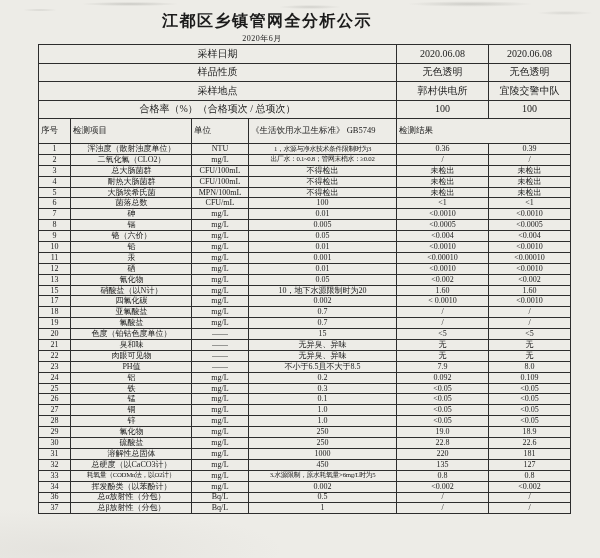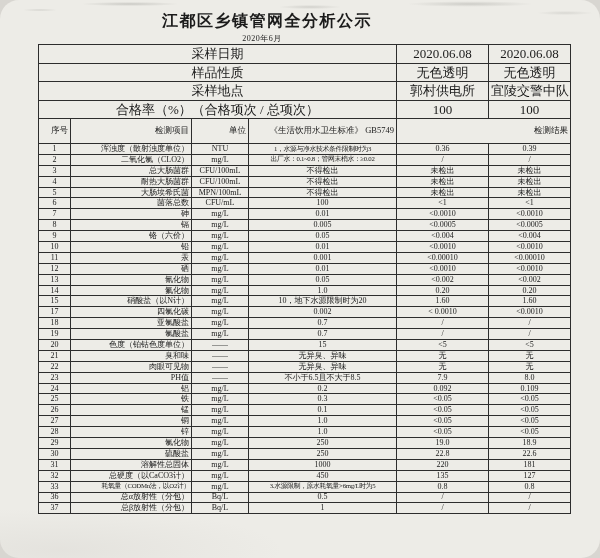--- a/index.html
+++ b/index.html
@@ -1,21 +1,20 @@
 <!DOCTYPE html>
 <html><head>
 <meta charset="utf-8">
 <style>
   html,body { margin:0; padding:0; background:#d8d6d1; }
   .page {
     width:600px; height:558px; position:relative; overflow:hidden;
     background:#edecE7;
     font-family:"Liberation Serif","DejaVu Serif",serif;
     color:#1b1b1b;
-    border-radius:19px;
   }
   
   .page::before {
     content:""; position:absolute; inset:0; pointer-events:none;
     background:
       radial-gradient(ellipse 70px 3px at 130px 4px, rgba(110,110,105,.28), transparent 70%),
       radial-gradient(ellipse 45px 3px at 310px 7px, rgba(110,110,105,.22), transparent 70%),
       radial-gradient(ellipse 90px 4px at 470px 4px, rgba(110,110,105,.25), transparent 70%),
       radial-gradient(ellipse 40px 3px at 565px 13px, rgba(120,120,115,.18), transparent 70%),
       radial-gradient(ellipse 25px 2px at 40px 10px, rgba(120,120,115,.2), transparent 70%),
@@ -28,24 +27,24 @@
   .subtitle {
     text-align:center; transform:translateX(-38px);
     font-size:8px; margin-top:1px; letter-spacing:.5px;
   }
   table.main {
     position:absolute; left:38px; top:44px; width:532px;
     border-collapse:collapse; table-layout:fixed;
     border:1.5px solid #1e1e1e;
   }
   table.main td { border:1px solid #2d2d2d; padding:0 2px; overflow:hidden; white-space:nowrap; }
-  tbody.info td { height:17.5px; font-size:13px; text-align:center; line-height:1; }
-  tbody.head td { height:24px;  font-size:8.5px; text-align:right; line-height:1.1; }
+  tbody.info td { height:17.5px; font-size:10px; text-align:center; line-height:1; }
+  tbody.head td { height:24px;  font-size:8.5px; text-align:left; line-height:1.1; }
   tbody.body td { height:9.9px; font-size:8px;  text-align:center; line-height:1; }
-  tbody.body td.c-item { text-align:right; padding-left:3px; }
+  tbody.body td.c-item { text-align:center; padding-left:3px; }
   tbody.body td.tight { font-size:6.8px; letter-spacing:-0.3px; padding:0 1px; }
 </style>
 </head>
 <body>
 
 <div class="page">
   <div class="title">江都区乡镇管网全分析公示</div>
   <div class="subtitle">2020年6月</div>
 
   <table class="main">
@@ -187,28 +186,20 @@
         </tr>
         <tr>
           <td class="c-no">13</td>
           <td class="c-item">氰化物</td>
           <td class="c-unit">mg/L</td>
           <td class="c-standard">0.05</td>
           <td class="c-r1">&lt;0.002</td>
           <td class="c-r2">&lt;0.002</td>
         </tr>
         <tr>
-          <td class="c-no">14</td>
-          <td class="c-item">氟化物</td>
-          <td class="c-unit">mg/L</td>
-          <td class="c-standard">1.0</td>
-          <td class="c-r1">0.20</td>
-          <td class="c-r2">0.20</td>
-        </tr>
-        <tr>
           <td class="c-no">15</td>
           <td class="c-item">硝酸盐（以N计）</td>
           <td class="c-unit">mg/L</td>
           <td class="c-standard">10，地下水源限制时为20</td>
           <td class="c-r1">1.60</td>
           <td class="c-r2">1.60</td>
         </tr>
         <tr>
           <td class="c-no">17</td>
           <td class="c-item">四氯化碳</td>
@@ -339,20 +330,28 @@
         </tr>
         <tr>
           <td class="c-no">33</td>
           <td class="c-item tight">耗氧量（CODMn法，以O2计）</td>
           <td class="c-unit">mg/L</td>
           <td class="c-standard tight">3.水源限制，原水耗氧量&gt;6mg/L时为5</td>
           <td class="c-r1">0.8</td>
           <td class="c-r2">0.8</td>
         </tr>
         <tr>
+          <td class="c-no">34</td>
+          <td class="c-item">挥发酚类（以苯酚计）</td>
+          <td class="c-unit">mg/L</td>
+          <td class="c-standard">0.002</td>
+          <td class="c-r1">&lt;0.002</td>
+          <td class="c-r2">&lt;0.002</td>
+        </tr>
+        <tr>
           <td class="c-no">36</td>
           <td class="c-item">总α放射性（分包）</td>
           <td class="c-unit">Bq/L</td>
           <td class="c-standard">0.5</td>
           <td class="c-r1">/</td>
           <td class="c-r2">/</td>
         </tr>
         <tr>
           <td class="c-no">37</td>
           <td class="c-item">总β放射性（分包）</td>

